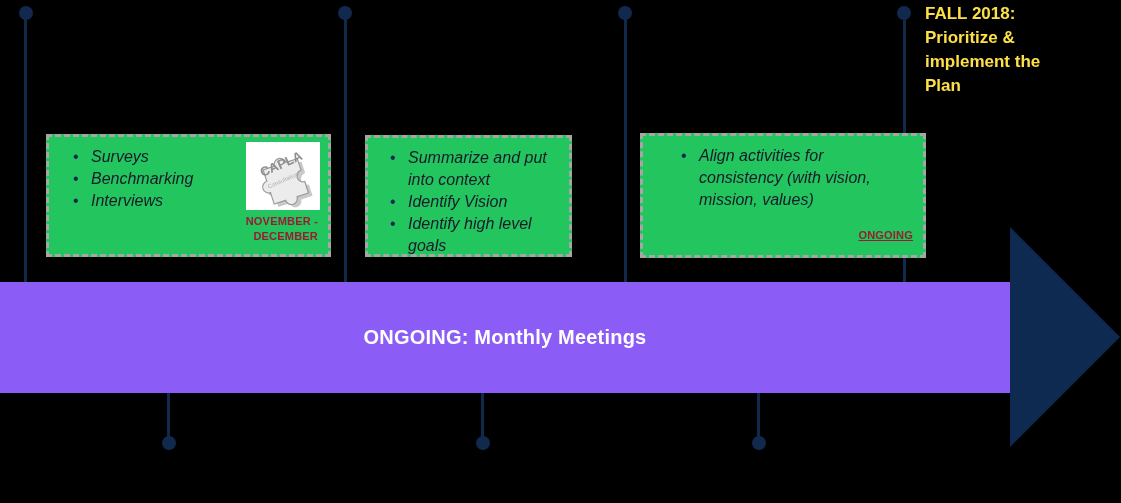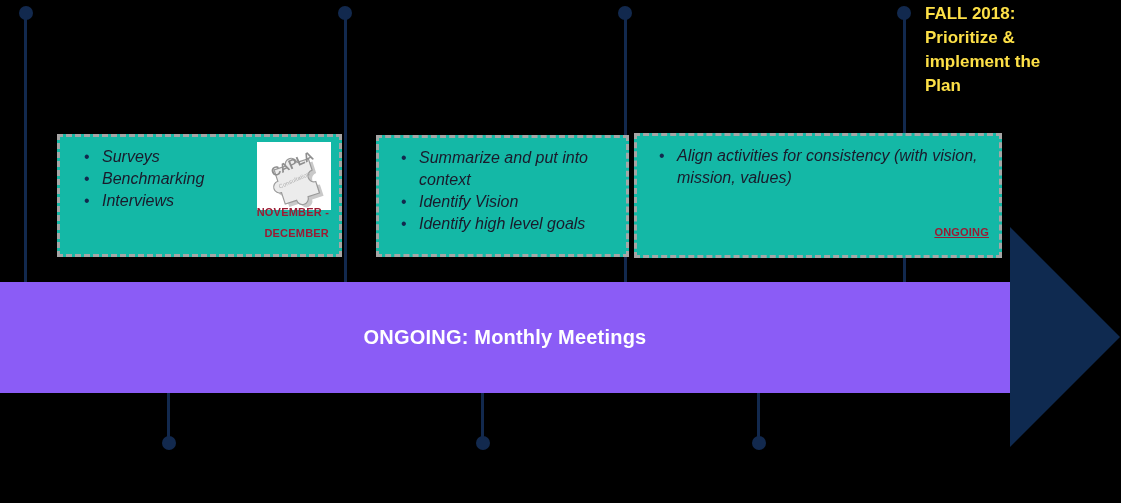--- a/index.html
+++ b/index.html
@@ -47,28 +47,27 @@
     left: 1010px; top: 227px;
     width: 0; height: 0;
     border-top: 110px solid transparent;
     border-bottom: 110px solid transparent;
     border-left: 110px solid #0f2a50;
   }
 
   
   .callout {
     position: absolute;
-    background: #14b8a6;
+    background: #22c55e;
     border: 3px dashed #a6a6a6;
     box-sizing: border-box;
-    margin-left: 11px;
   }
   .box1 { left: 46px;  top: 134px; width: 285px; height: 123px; }
-  .box2 { left: 365px; top: 135px; width: 253px; height: 122px; }
-  .box3 { left: 623px; top: 133px; width: 368px; height: 125px; }
+  .box2 { left: 365px; top: 135px; width: 207px; height: 122px; }
+  .box3 { left: 640px; top: 133px; width: 286px; height: 125px; padding-left: 16px; }
 
   .callout ul {
     margin: 0; padding: 0;
     list-style: none;
   }
   .box1 ul { padding: 9px 0 0 20px; }
   .box2 ul { padding: 9px 0 0 18px; }
   .box3 ul { padding: 9px 12px 0 18px; }
   .callout li {
     position: relative;
@@ -88,21 +87,21 @@
   .box1 li { max-width: 150px; }
   .box2 li { max-width: 205px; }
   .box3 li { max-width: 305px; }
 
   .date-label {
     position: absolute;
     right: 10px;
     color: #9b1b33;
     font-weight: bold;
     font-size: 11px;
-    line-height: 21px;
+    line-height: 15px;
     text-align: right;
     letter-spacing: 0.2px;
   }
   .box1 .date-label { bottom: 10px; width: 95px; }
   .box3 .date-label { bottom: 12px; width: 120px; text-decoration: underline; }
 
   
   .logo-wrap {
     position: absolute;
     right: 8px; top: 5px;

